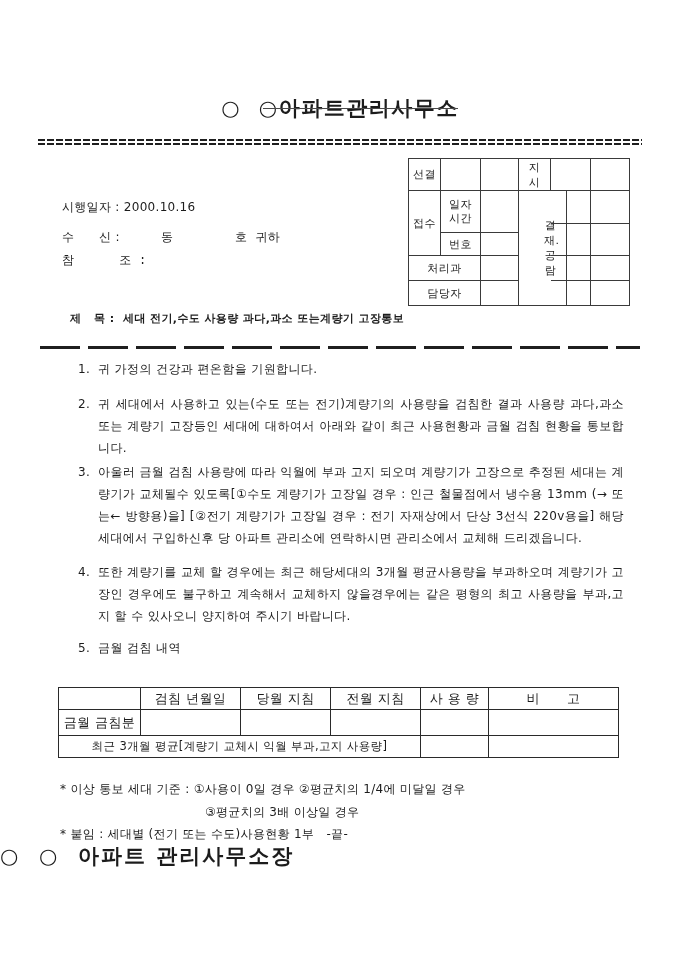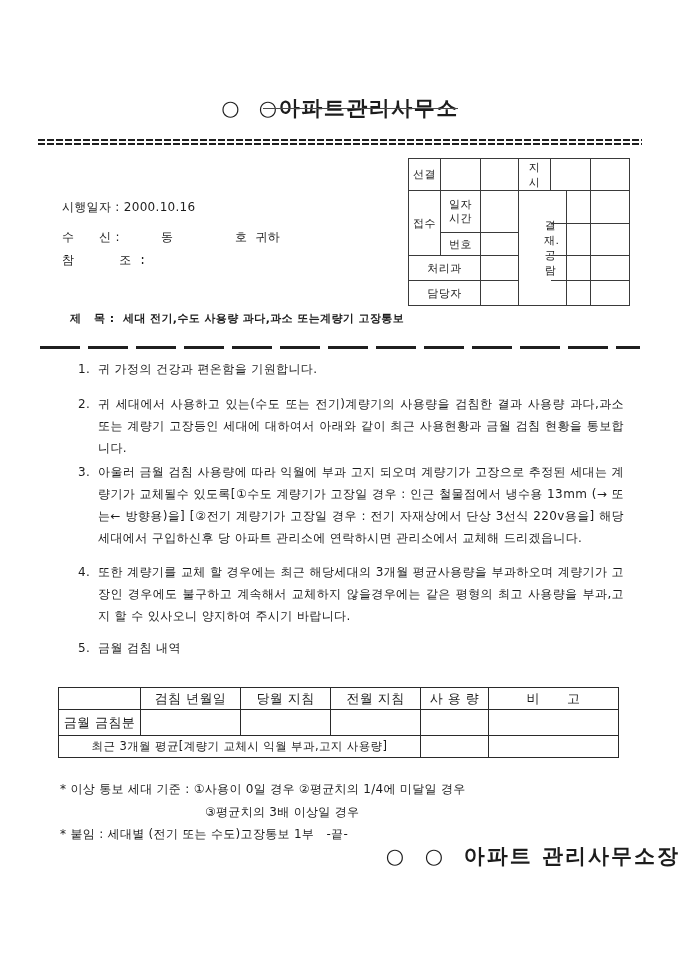--- a/index.html
+++ b/index.html
@@ -62,21 +62,21 @@
     white-space:pre;letter-spacing:.4px;padding:0;
   }
   .usage .hrow td{height:21px;}
   .usage .r2 td{height:25px;}
   .usage .r3 td{height:21px;font-size:11.5px;}
   
   .fn{position:absolute;left:60px;font-size:12px;white-space:pre;letter-spacing:.3px;}
   .f1{top:781px;} .f2{top:804px;left:205px;} .f3{top:826px;}
   
   .footer-title{
-    position:absolute;top:842px;left:0;width:100%;text-align:right;
+    position:absolute;top:842px;left:0;width:100%;text-align:left;
     font-size:21px;font-weight:bold;letter-spacing:2px;white-space:pre;
   }
 </style>
 </head>
 <body>
 
 <div class="page">
 
   <div class="doc-title"><span>○  ○</span><span class="title-name">아파트관리사무소</span></div>
 
@@ -178,17 +178,17 @@
     <tr class="r3">
       <td colspan="4">최근 3개월 평균[계량기 교체시 익월 부과,고지 사용량]</td>
       <td></td>
       <td></td>
     </tr>
   </tbody>
     </table>
 
   <div class="fn f1">* 이상 통보 세대 기준 : ①사용이 0일 경우 ②평균치의 1/4에 미달일 경우</div>
   <div class="fn f2">③평균치의 3배 이상일 경우</div>
-  <div class="fn f3">* 붙임 : 세대별 (전기 또는 수도)고장통보 1부   -끝-</div>
+  <div class="fn f3">* 붙임 : 세대별 (전기 또는 수도)사용현황 1부   -끝-</div>
 
   <div class="footer-title">○  ○  아파트 관리사무소장</div>
 
 </div>
 
 </body></html>

